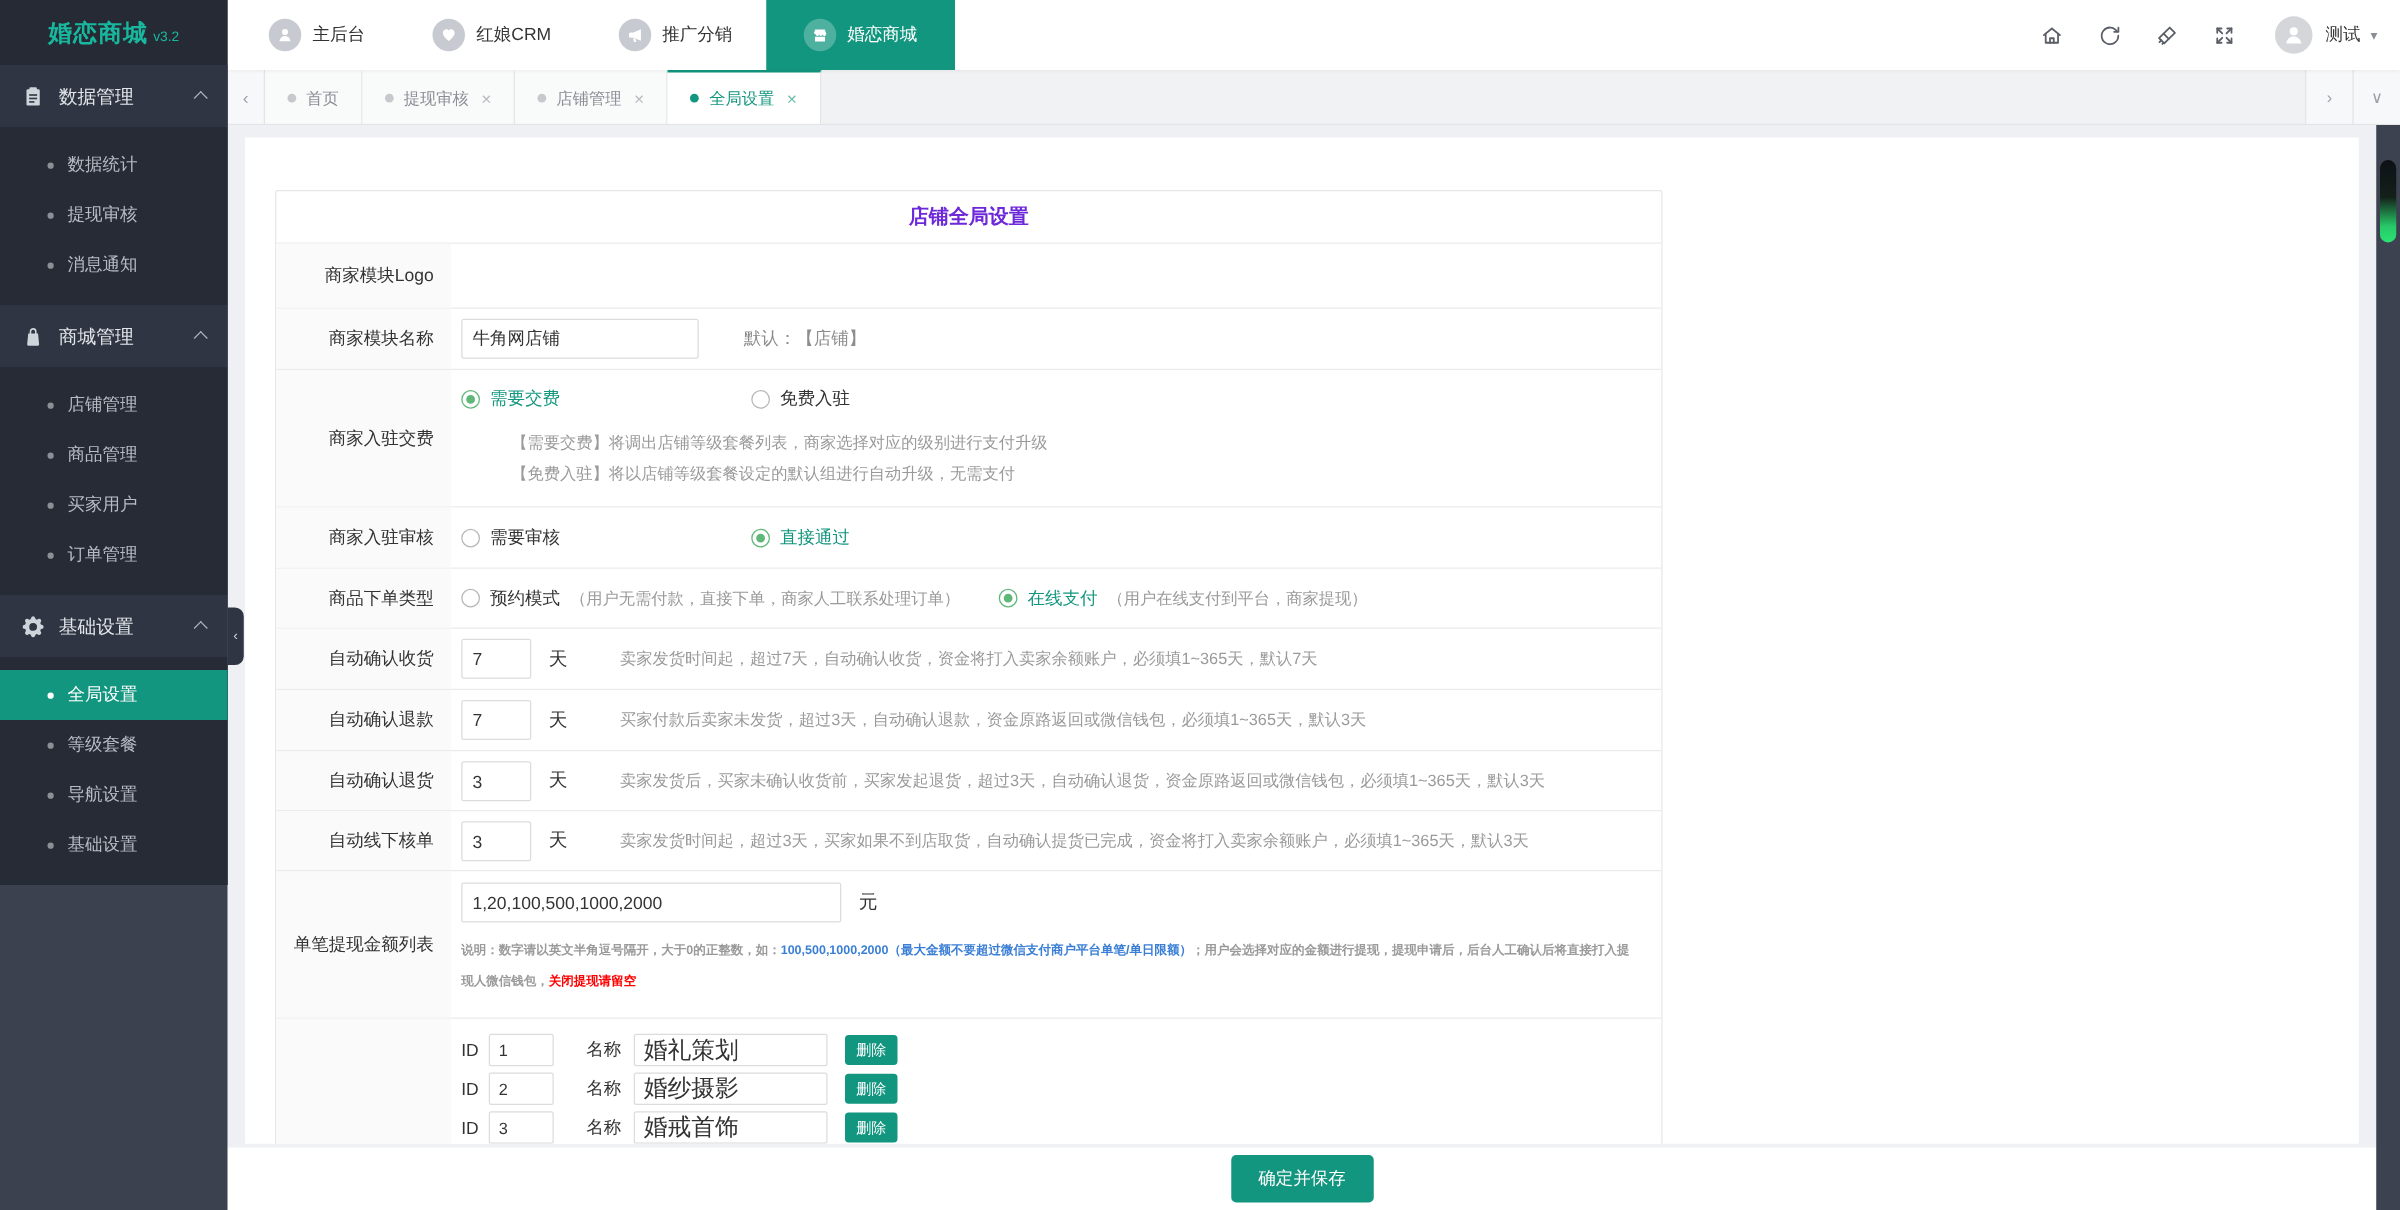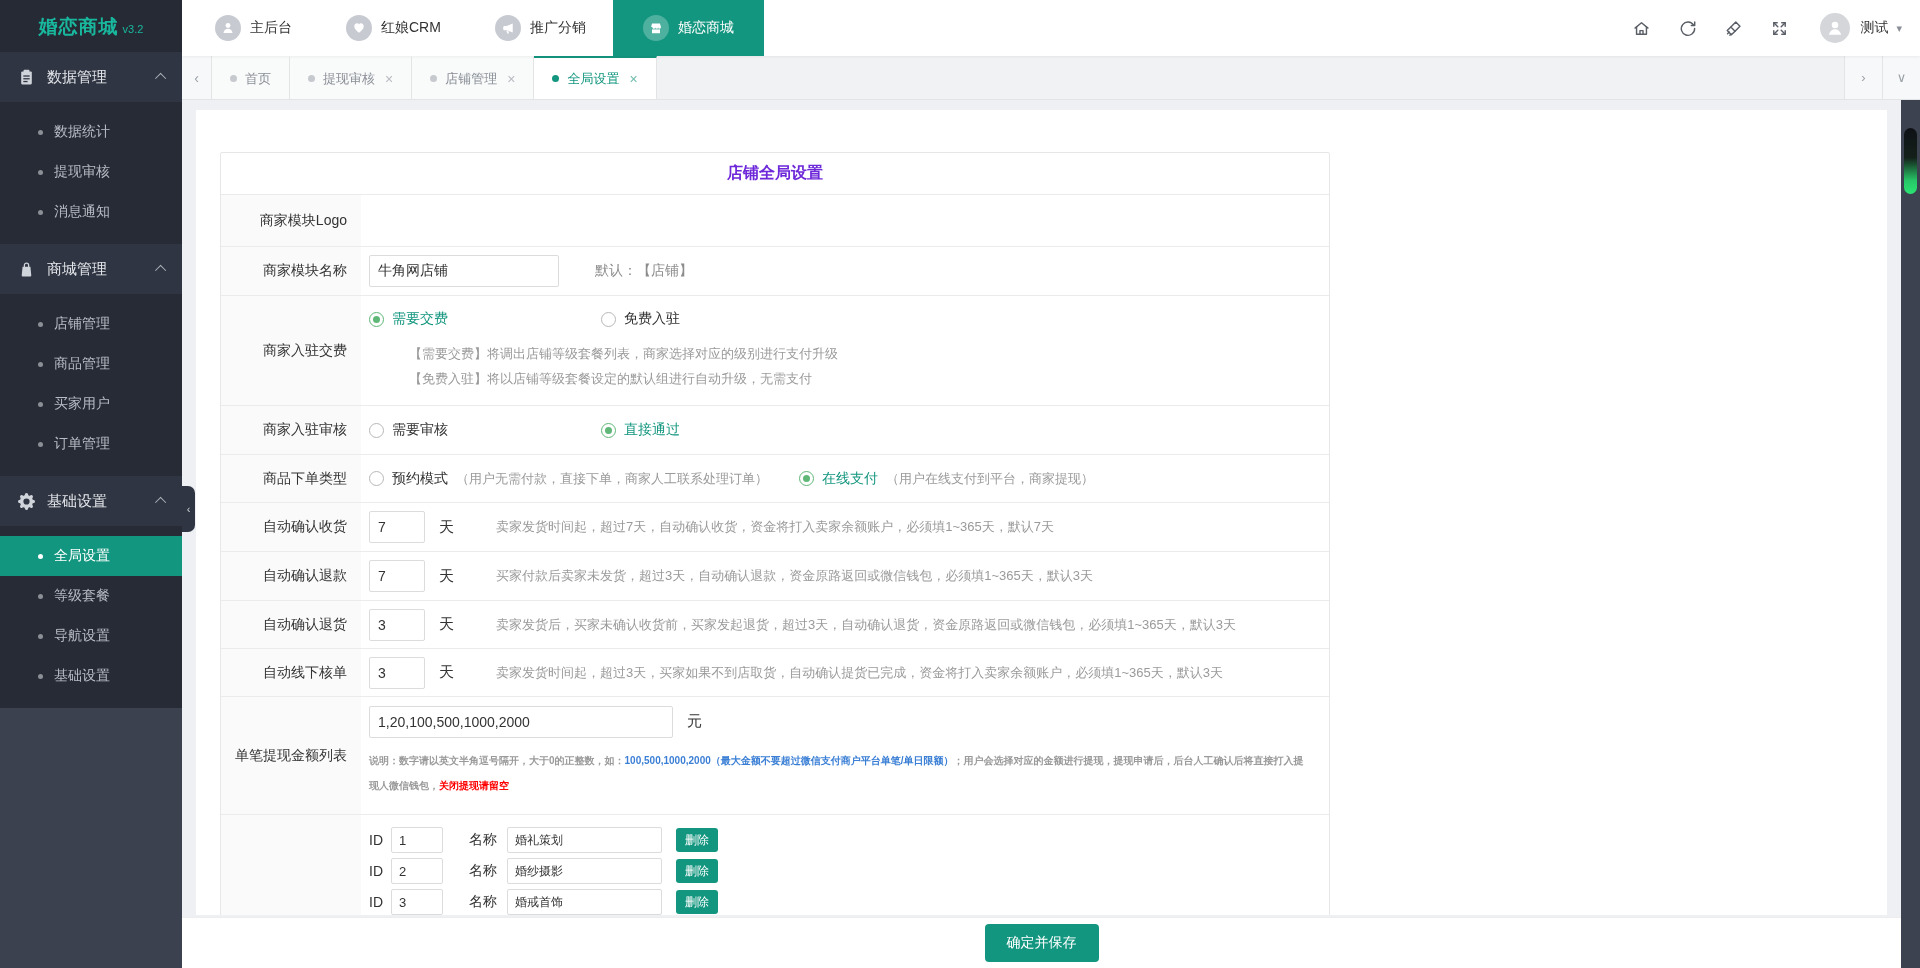--- a/index.html
+++ b/index.html
@@ -76,21 +76,21 @@
   .opt-w232 { width:232px; }
   .opt-w430 { width:430px; }
   .note-line { font-size:13px; color:#9a9a9a; line-height:25px;margin-left:40px; }
   .wd-note { font-size:10px; color:#9a9a9a; line-height:25px; margin:10px 0 14px;font-weight:bold; }
   .wd-note .blue { color:#3a7fd5; }
   .wd-note .red { color:#ff0000; }
   .cat-row { display:flex; align-items:center; margin-bottom:5px; }
   .cat-idlabel { font-size:14px; color:#333; margin-right:8px; }
   .cat-id { width:52px; height:26px; border:1px solid #dcdcdc; border-radius:2px; padding:0 7px; font-size:13px; color:#333; font-family:inherit; }
   .cat-namelabel { font-size:14px; color:#333; margin:0 10px 0 26px; }
-  .cat-name { width:155px; height:26px; border:1px solid #dcdcdc; border-radius:2px; padding:0 7px; font-size:12px; color:#333; font-family:Liberation Mono, monospace; }
+  .cat-name { width:155px; height:26px; border:1px solid #dcdcdc; border-radius:2px; padding:0 7px; font-size:19px; color:#333; font-family:Liberation Mono, monospace; }
   .cat-del { margin-left:14px; height:24px; padding:0 9px; background:#13967f; color:#fff; font-size:12px; border:none; border-radius:3px; cursor:pointer; font-family:inherit; }
 
   
   .footer { position:absolute; left:182px; bottom:0; right:19px; height:51px; background:#fff; border-top:1px solid #ededed; display:flex; align-items:center; justify-content:center; z-index:4; }
   .save-btn { height:38px; padding:0 22px; background:#13967f; color:#fff; font-size:14px; border:none; border-radius:4px; cursor:pointer; font-family:inherit; }
 
   
   .vscroll { position:absolute; right:0; top:100px; bottom:0; width:19px; background:#3d4250; z-index:6; }
   .vscroll .thumb { position:absolute; left:3px; right:3px; top:28px; height:66px; border-radius:7px; background:linear-gradient(180deg,#0e1116 0%,#14201a 45%,#27c767 80%,#2be473 100%); cursor:pointer; }
 </style>

